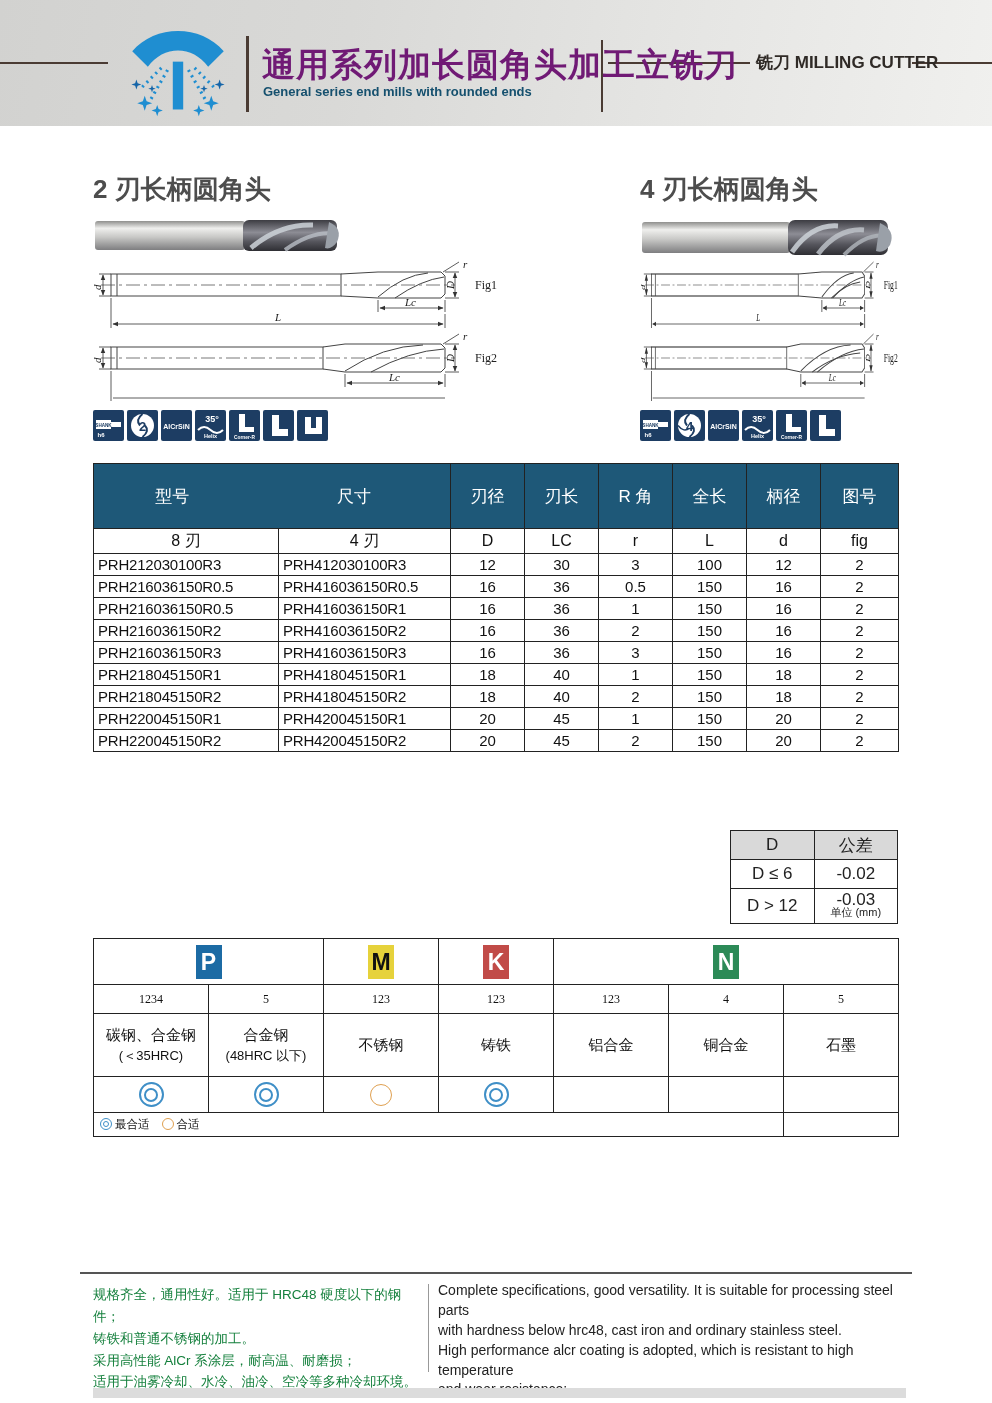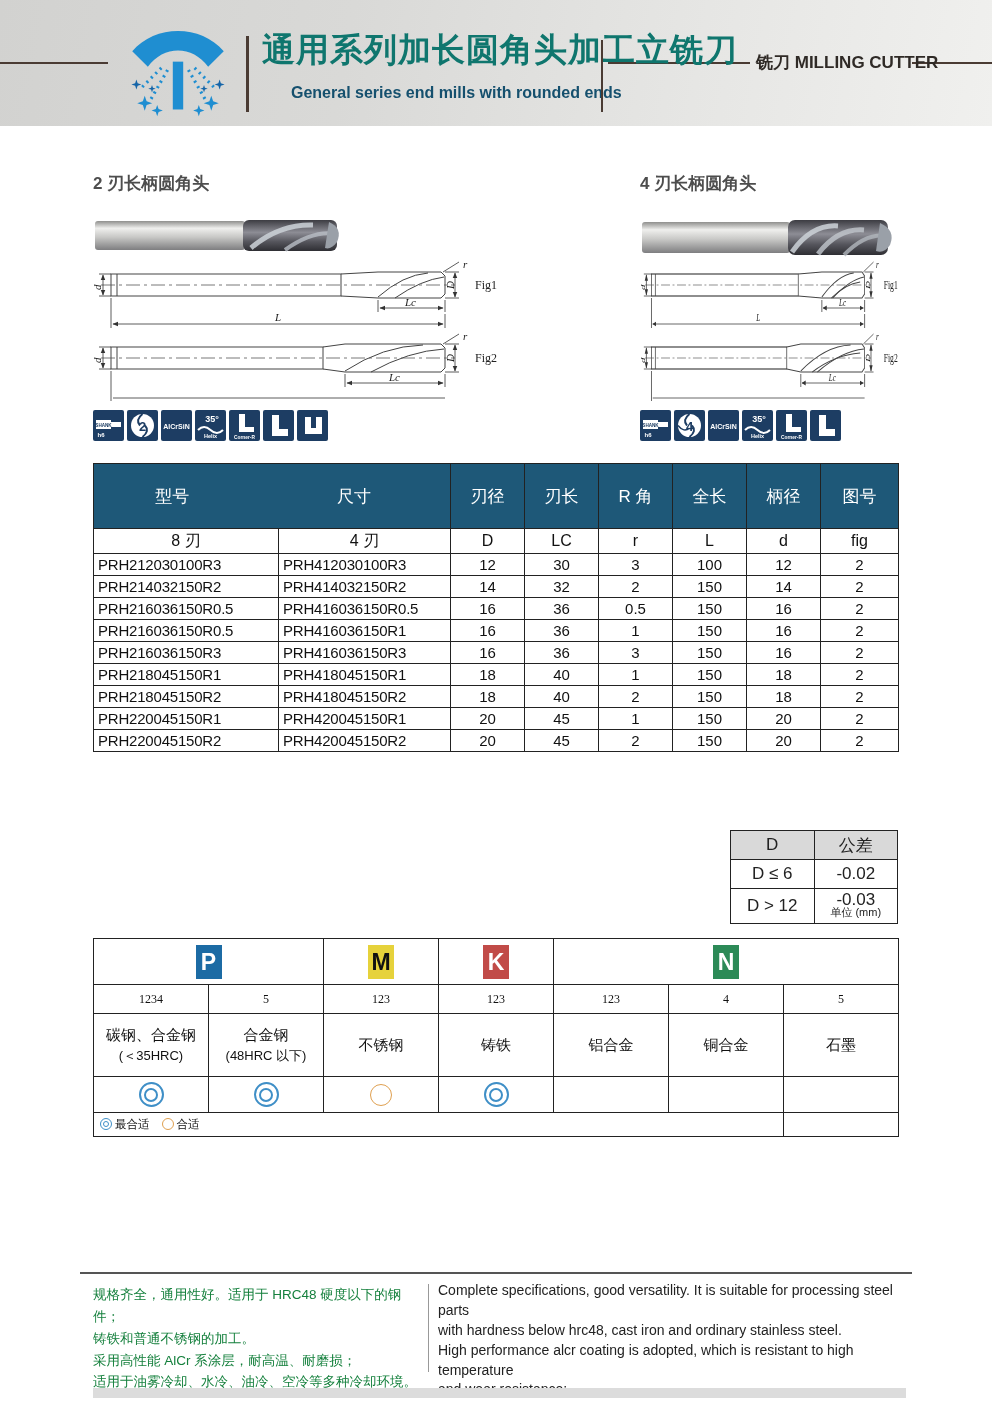--- a/index.html
+++ b/index.html
@@ -9,26 +9,26 @@
   }
   
   .header-band{position:absolute;top:0;left:0;width:992px;height:126px;
     background:linear-gradient(100deg,#d2d2d0 0%,#d9d9d7 35%,#e6e6e4 70%,#f0f0ee 100%);}
   .hline{position:absolute;height:2px;background:#4a3b33;}
   .hl-left{top:62px;left:0;width:108px;}
   .hl-mid{top:62px;left:608px;width:142px;}
   .hl-right{top:62px;left:912px;width:80px;}
   .logo{position:absolute;left:126px;top:24px;width:104px;height:94px;}
   .header-divider{position:absolute;left:246px;top:36px;width:3px;height:76px;background:#4a3b33;}
-  .title-zh{position:absolute;left:262px;top:28px;font-size:33px;font-weight:bold;color:#0f766e;letter-spacing:1px;white-space:nowrap;}
-  .title-en{position:absolute;left:263px;top:84px;font-size:16px;font-weight:bold;color:#15506e;white-space:nowrap;margin-left:28px;}
+  .title-zh{position:absolute;left:262px;top:43px;font-size:33px;font-weight:bold;color:#701a75;letter-spacing:1px;white-space:nowrap;}
+  .title-en{position:absolute;left:263px;top:84px;font-size:13px;font-weight:bold;color:#15506e;white-space:nowrap;}
   .title-endbar{position:absolute;left:601px;top:40px;width:2px;height:72px;background:#4a3b33;}
   .category-label{position:absolute;left:756px;top:51px;font-size:17px;font-weight:bold;color:#2f2a26;white-space:nowrap;}
   
-  .sec-title{position:absolute;top:172px;font-size:17px;font-weight:bold;color:#4d4d4d;white-space:nowrap;}
+  .sec-title{position:absolute;top:172px;font-size:26px;font-weight:bold;color:#4d4d4d;white-space:nowrap;}
   .sec-title.left{left:93px;} .sec-title.right{left:640px;}
   
   .photo{position:absolute;top:212px;}
   .photo.left{left:93px;} .photo.right{left:640px;}
   .diagrams{position:absolute;top:260px;}
   .diagrams.left{left:93px;width:420px;}
   .diagrams.right{left:640px;width:268px;}
   .diagrams svg{display:block;}
   
   .badge-row{position:absolute;top:410px;display:flex;gap:3px;}
@@ -407,45 +407,45 @@
         <td class="model-cell">PRH212030100R3</td>
         <td class="model-cell">PRH412030100R3</td>
         <td>12</td>
         <td>30</td>
         <td>3</td>
         <td>100</td>
         <td>12</td>
         <td>2</td>
       </tr>
       <tr class="data-row">
-        <td class="model-cell">PRH214032150R2</td>
-        <td class="model-cell">PRH414032150R2</td>
-        <td>14</td>
-        <td>32</td>
-        <td>2</td>
-        <td>150</td>
-        <td>14</td>
-        <td>2</td>
-      </tr>
-      <tr class="data-row">
         <td class="model-cell">PRH216036150R0.5</td>
         <td class="model-cell">PRH416036150R0.5</td>
         <td>16</td>
         <td>36</td>
         <td>0.5</td>
         <td>150</td>
         <td>16</td>
         <td>2</td>
       </tr>
       <tr class="data-row">
         <td class="model-cell">PRH216036150R0.5</td>
         <td class="model-cell">PRH416036150R1</td>
         <td>16</td>
         <td>36</td>
         <td>1</td>
+        <td>150</td>
+        <td>16</td>
+        <td>2</td>
+      </tr>
+      <tr class="data-row">
+        <td class="model-cell">PRH216036150R2</td>
+        <td class="model-cell">PRH416036150R2</td>
+        <td>16</td>
+        <td>36</td>
+        <td>2</td>
         <td>150</td>
         <td>16</td>
         <td>2</td>
       </tr>
       <tr class="data-row">
         <td class="model-cell">PRH216036150R3</td>
         <td class="model-cell">PRH416036150R3</td>
         <td>16</td>
         <td>36</td>
         <td>3</td>

